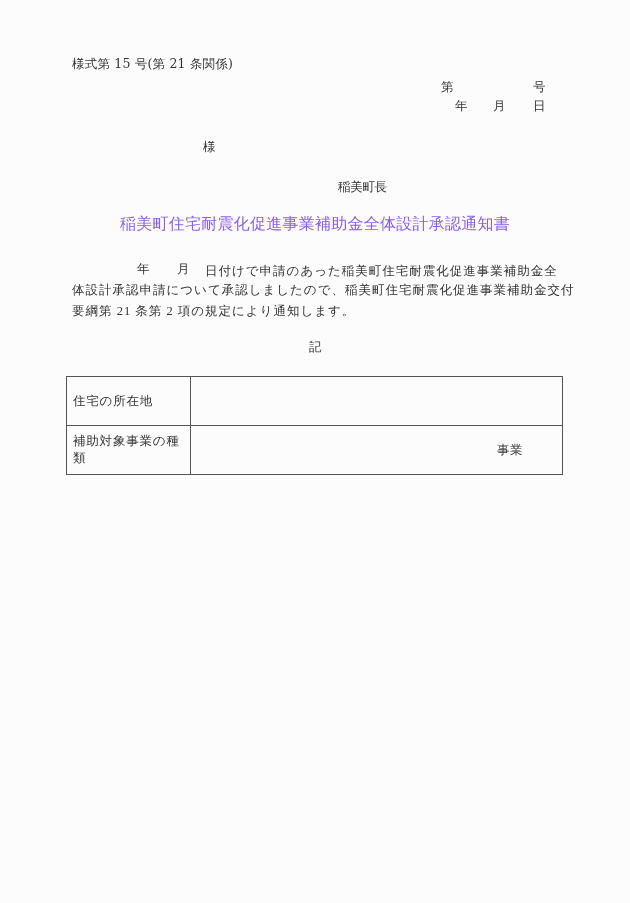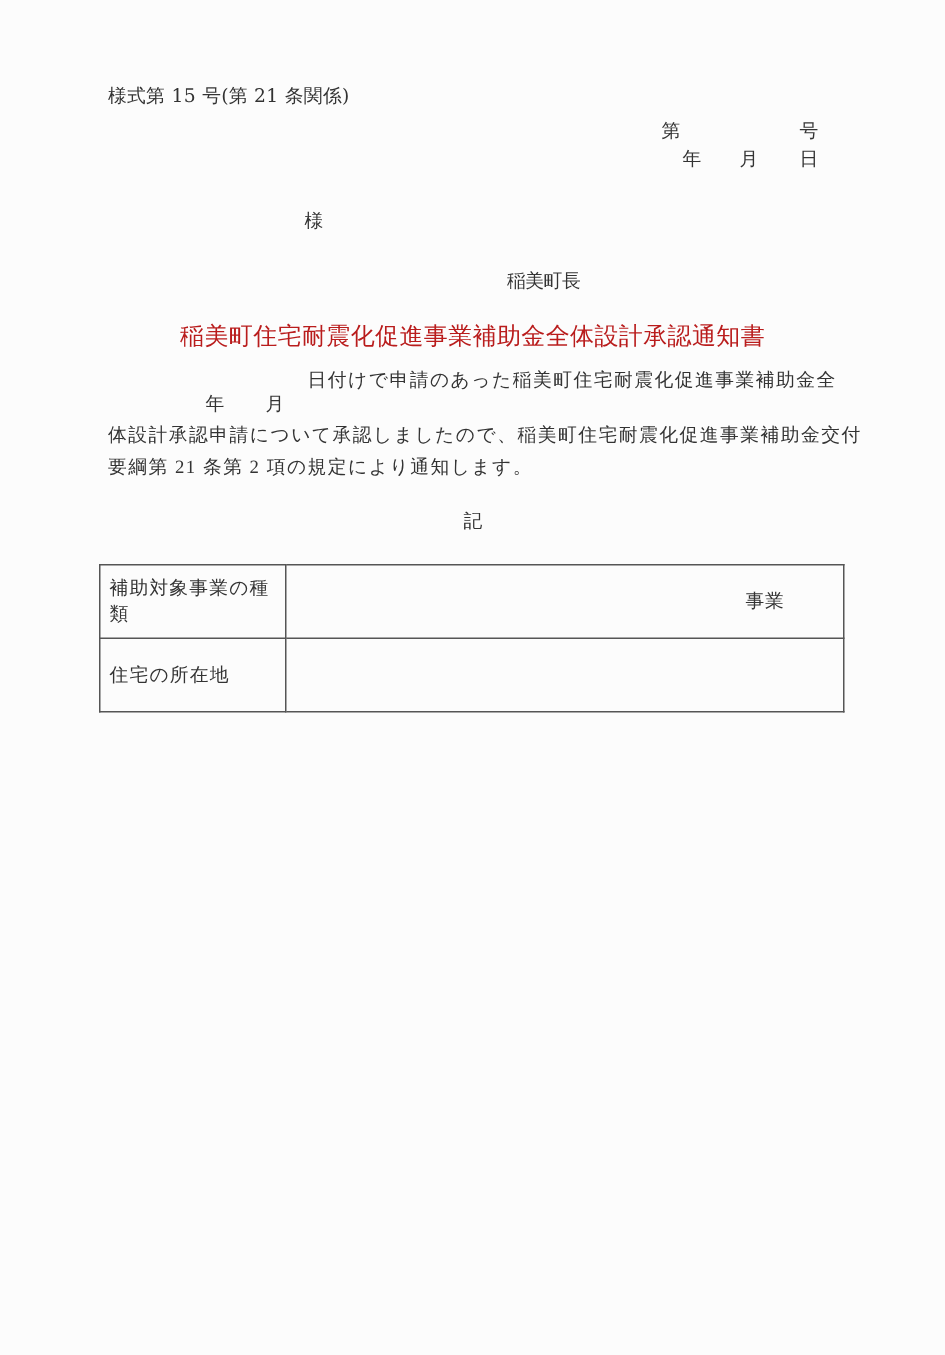--- a/index.html
+++ b/index.html
@@ -20,26 +20,26 @@
     .f16 { font-size: 16px; }
 
     #form-number { left: 72px; top: 58px; letter-spacing: 0.2px; }
     #doc-no-dai { left: 441px; top: 81px; }
     #doc-no-go { left: 533px; top: 81px; }
     #date-year { left: 455px; top: 100px; }
     #date-month { left: 493px; top: 100px; }
     #date-day { left: 533px; top: 100px; }
     #addressee-sama { left: 203px; top: 141px; }
     #issuer { left: 338px; top: 181px; letter-spacing: -0.3px; }
-    #doc-title { left: 120px; top: 216px; letter-spacing: 0.25px; color: #b91c1c; }
+    #doc-title { left: 120px; top: 216px; letter-spacing: 0.25px; color: #8b5cf6; }
 
     .para-line { left: 72px; letter-spacing: 1px; }
     #para-l1-year { left: 137px; top: 263px; }
     #para-l1-month { left: 177px; top: 263px; }
-    #para-l1-rest { left: 205px; top: 247px; letter-spacing: 1px; }
+    #para-l1-rest { left: 205px; top: 265px; letter-spacing: 1px; }
     #para-l2 { top: 284px; text-align: right; }
     #para-l3 { top: 305px; font-family: Liberation Serif, serif; }
 
     #ki { left: 309px; top: 341px; }
 
     #detail-table {
       position: absolute;
       left: 66px;
       top: 376px;
       width: 497px;
@@ -94,24 +94,24 @@
 <div id="para-l1-month" class="abs f13">月</div>
 <div id="para-l1-rest" class="abs f13">日付けで申請のあった稲美町住宅耐震化促進事業補助金全</div>
 <div id="para-l2" class="abs f13 para-line">体設計承認申請について承認しましたので、稲美町住宅耐震化促進事業補助金交付</div>
 <div id="para-l3" class="abs f13 para-line">要綱第 21 条第 2 項の規定により通知します。</div>
 
 <div id="ki" class="abs f13">記</div>
 
 <table id="detail-table">
   <tbody>
       <tr>
+    <td class="label">住宅の所在地</td>
+    <td class="value"><span></span></td>
+  </tr>
+  <tr>
     <td class="label">補助対象事業の種類</td>
     <td class="value">
       <span></span>
       <span class="jigyo-suffix">事業</span>
     </td>
   </tr>
-  <tr>
-    <td class="label">住宅の所在地</td>
-    <td class="value"><span></span></td>
-  </tr>
 </tbody>
   </table>
 
 </body></html>

